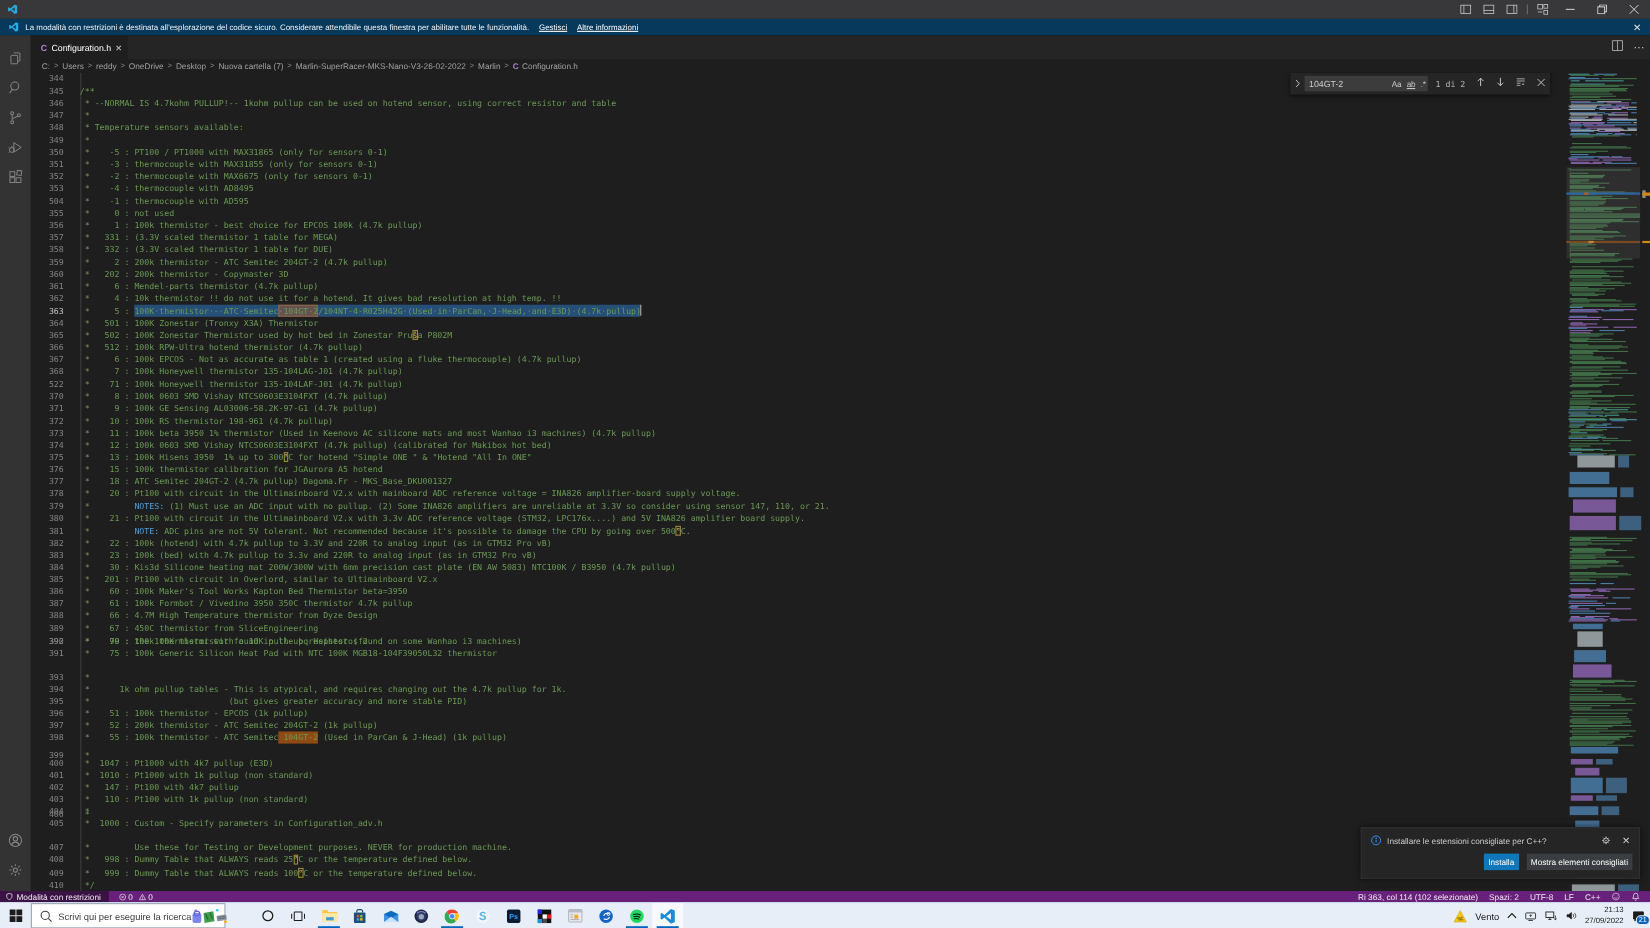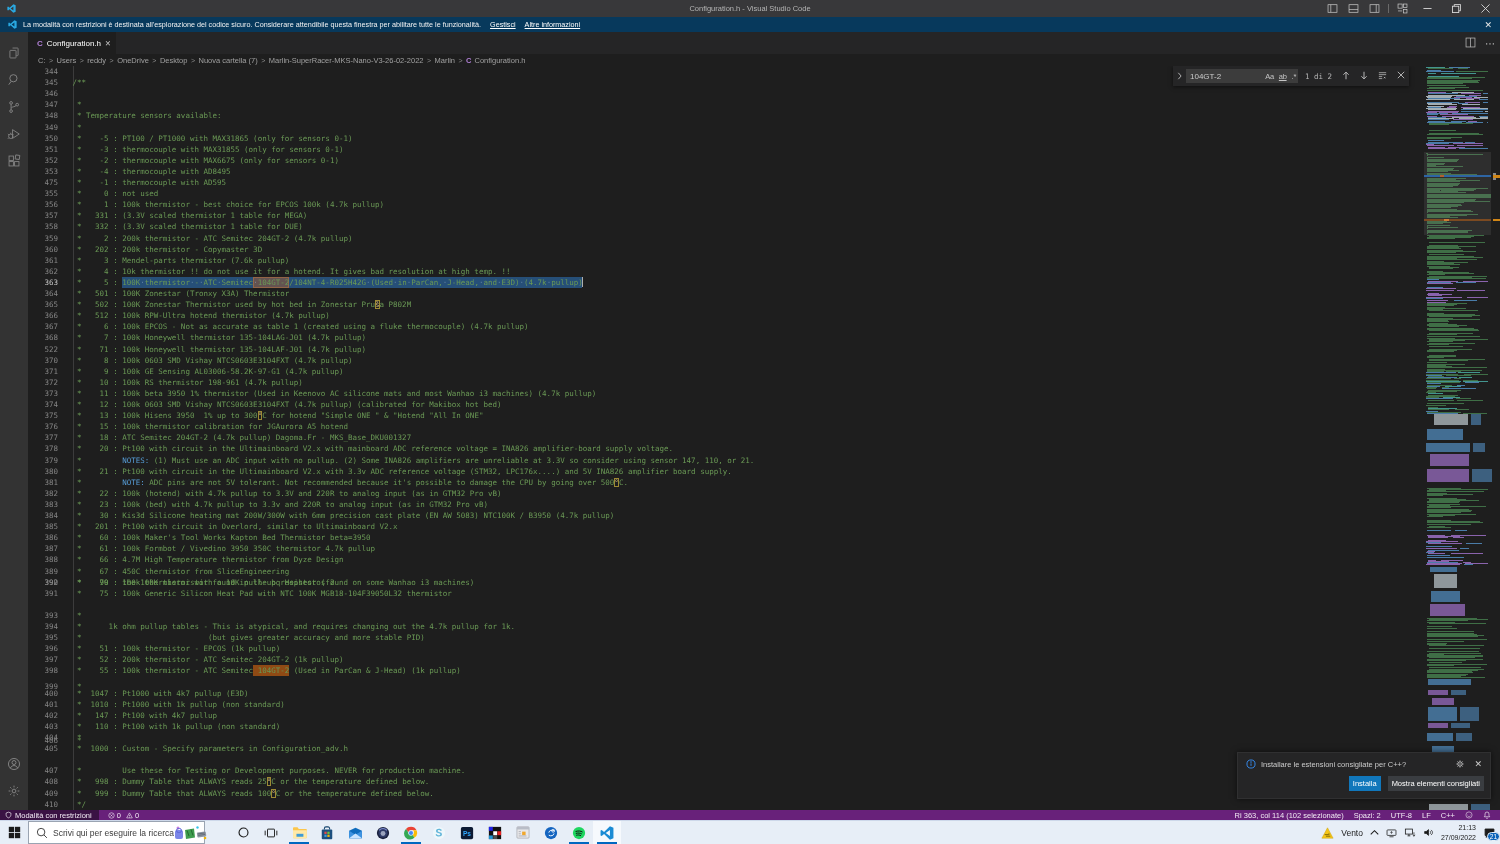--- a/index.html
+++ b/index.html
@@ -110,21 +110,20 @@
 <body>
 
 <div class="app">
 
   <div class="titlebar">
     <div class="vslogo">
         <svg viewBox="0 0 100 100">
           <path fill="#29a9e2" d="M71 2 29 42 12 29 4 33v34l8 4 17-13 42 40 25-11V13L71 2zM71 28v44L41 50 71 28z"></path>
         </svg>
       </div>
-    <div class="win-title">Configuration.h - Visual Studio Code</div>
     <div class="tb-icons">
       <div class="tb-icon">
           <svg width="11" height="11" viewBox="0 0 16 16" fill="none" stroke="#cfcfcf">
             <rect x="1.5" y="2.5" width="13" height="11"></rect>
             <line x1="5.5" y1="2.5" x2="5.5" y2="13.5"></line>
           </svg>
         </div>
       <div class="tb-icon">
           <svg width="11" height="11" viewBox="0 0 16 16" fill="none" stroke="#cfcfcf">
             <rect x="1.5" y="2.5" width="13" height="11"></rect>
@@ -267,36 +266,36 @@
           <span class="bc-sep">&gt;</span>
           <span class="bc-clang">C</span>
           <span>Configuration.h</span>
         </div>
 
       <div class="editor" id="editor">
         <div class="indent-guide" id="indent-guide" style="top: 0px; height: 743.7px;"></div>
         <div id="code-lines">
             <div class="code-line" style="top:0.00px"><span class="gutter-num">344</span><span class="code-text"></span></div>
             <div class="code-line" style="top:11.10px"><span class="gutter-num">345</span><span class="code-text">/**</span></div>
-            <div class="code-line" style="top:22.20px"><span class="gutter-num">346</span></div>
+            <div class="code-line" style="top:22.20px"><span class="gutter-num">346</span><span class="code-text"> * --NORMAL IS 4.7kohm PULLUP!-- 1kohm pullup can be used on hotend sensor, using correct resistor and table</span></div>
             <div class="code-line" style="top:33.30px"><span class="gutter-num">347</span><span class="code-text"> *</span></div>
             <div class="code-line" style="top:44.40px"><span class="gutter-num">348</span><span class="code-text"> * Temperature sensors available:</span></div>
             <div class="code-line" style="top:55.50px"><span class="gutter-num">349</span><span class="code-text"> *</span></div>
             <div class="code-line" style="top:66.60px"><span class="gutter-num">350</span><span class="code-text"> *    -5 : PT100 / PT1000 with MAX31865 (only for sensors 0-1)</span></div>
             <div class="code-line" style="top:77.70px"><span class="gutter-num">351</span><span class="code-text"> *    -3 : thermocouple with MAX31855 (only for sensors 0-1)</span></div>
             <div class="code-line" style="top:88.80px"><span class="gutter-num">352</span><span class="code-text"> *    -2 : thermocouple with MAX6675 (only for sensors 0-1)</span></div>
             <div class="code-line" style="top:99.90px"><span class="gutter-num">353</span><span class="code-text"> *    -4 : thermocouple with AD8495</span></div>
-            <div class="code-line" style="top:111.00px"><span class="gutter-num">475</span><span class="code-text"> *    -1 : thermocouple with AD595</span></div>
+            <div class="code-line" style="top:111.00px"><span class="gutter-num">504</span><span class="code-text"> *    -1 : thermocouple with AD595</span></div>
             <div class="code-line" style="top:122.10px"><span class="gutter-num">355</span><span class="code-text"> *     0 : not used</span></div>
             <div class="code-line" style="top:133.20px"><span class="gutter-num">356</span><span class="code-text"> *     1 : 100k thermistor - best choice for EPCOS 100k (4.7k pullup)</span></div>
             <div class="code-line" style="top:144.30px"><span class="gutter-num">357</span><span class="code-text"> *   331 : (3.3V scaled thermistor 1 table for MEGA)</span></div>
             <div class="code-line" style="top:155.40px"><span class="gutter-num">358</span><span class="code-text"> *   332 : (3.3V scaled thermistor 1 table for DUE)</span></div>
             <div class="code-line" style="top:166.50px"><span class="gutter-num">359</span><span class="code-text"> *     2 : 200k thermistor - ATC Semitec 204GT-2 (4.7k pullup)</span></div>
             <div class="code-line" style="top:177.60px"><span class="gutter-num">360</span><span class="code-text"> *   202 : 200k thermistor - Copymaster 3D</span></div>
-            <div class="code-line" style="top:188.70px"><span class="gutter-num">361</span><span class="code-text"> *     3 : Mendel-parts thermistor (7.6k pullup)</span></div>
+            <div class="code-line" style="top:188.70px"><span class="gutter-num">361</span><span class="code-text"> *     6 : Mendel-parts thermistor (4.7k pullup)</span></div>
             <div class="code-line" style="top:199.80px"><span class="gutter-num">362</span><span class="code-text"> *     4 : 10k thermistor !! do not use it for a hotend. It gives bad resolution at high temp. !!</span></div>
             <div class="code-line" style="top:210.90px"><span class="gutter-num" style="color:#c6c6c6">363</span><span class="sel-rect" style="left:94.1452px;top:0;width:460.3464px"></span><span class="match-sel" style="left:225.02800000000002px;top:0;width:36.1056px"></span><span class="cursor" style="left:554.4916000000001px;top:0.5px"></span><span class="code-text"> *     5 : 100K<span class="ws-dot">·</span>thermistor<span class="ws-dot">·</span>-<span class="ws-dot">·</span>ATC<span class="ws-dot">·</span>Semitec<span class="ws-dot">·</span>104GT-2/104NT-4-R025H42G<span class="ws-dot">·</span>(Used<span class="ws-dot">·</span>in<span class="ws-dot">·</span>ParCan,<span class="ws-dot">·</span>J-Head,<span class="ws-dot">·</span>and<span class="ws-dot">·</span>E3D)<span class="ws-dot">·</span>(4.7k<span class="ws-dot">·</span>pullup)</span></div>
             <div class="code-line" style="top:222.00px"><span class="gutter-num">364</span><span class="code-text"> *   501 : 100K Zonestar (Tronxy X3A) Thermistor</span></div>
             <div class="code-line" style="top:233.10px"><span class="gutter-num">365</span><span class="code-text"> *   502 : 100K Zonestar Thermistor used by hot bed in Zonestar Pru<span class="uni-box">š</span>a P802M</span></div>
             <div class="code-line" style="top:244.20px"><span class="gutter-num">366</span><span class="code-text"> *   512 : 100k RPW-Ultra hotend thermistor (4.7k pullup)</span></div>
             <div class="code-line" style="top:255.30px"><span class="gutter-num">367</span><span class="code-text"> *     6 : 100k EPCOS - Not as accurate as table 1 (created using a fluke thermocouple) (4.7k pullup)</span></div>
             <div class="code-line" style="top:266.40px"><span class="gutter-num">368</span><span class="code-text"> *     7 : 100k Honeywell thermistor 135-104LAG-J01 (4.7k pullup)</span></div>
             <div class="code-line" style="top:277.50px"><span class="gutter-num">522</span><span class="code-text"> *    71 : 100k Honeywell thermistor 135-104LAF-J01 (4.7k pullup)</span></div>
             <div class="code-line" style="top:288.60px"><span class="gutter-num">370</span><span class="code-text"> *     8 : 100k 0603 SMD Vishay NTCS0603E3104FXT (4.7k pullup)</span></div>
             <div class="code-line" style="top:299.70px"><span class="gutter-num">371</span><span class="code-text"> *     9 : 100k GE Sensing AL03006-58.2K-97-G1 (4.7k pullup)</span></div>

